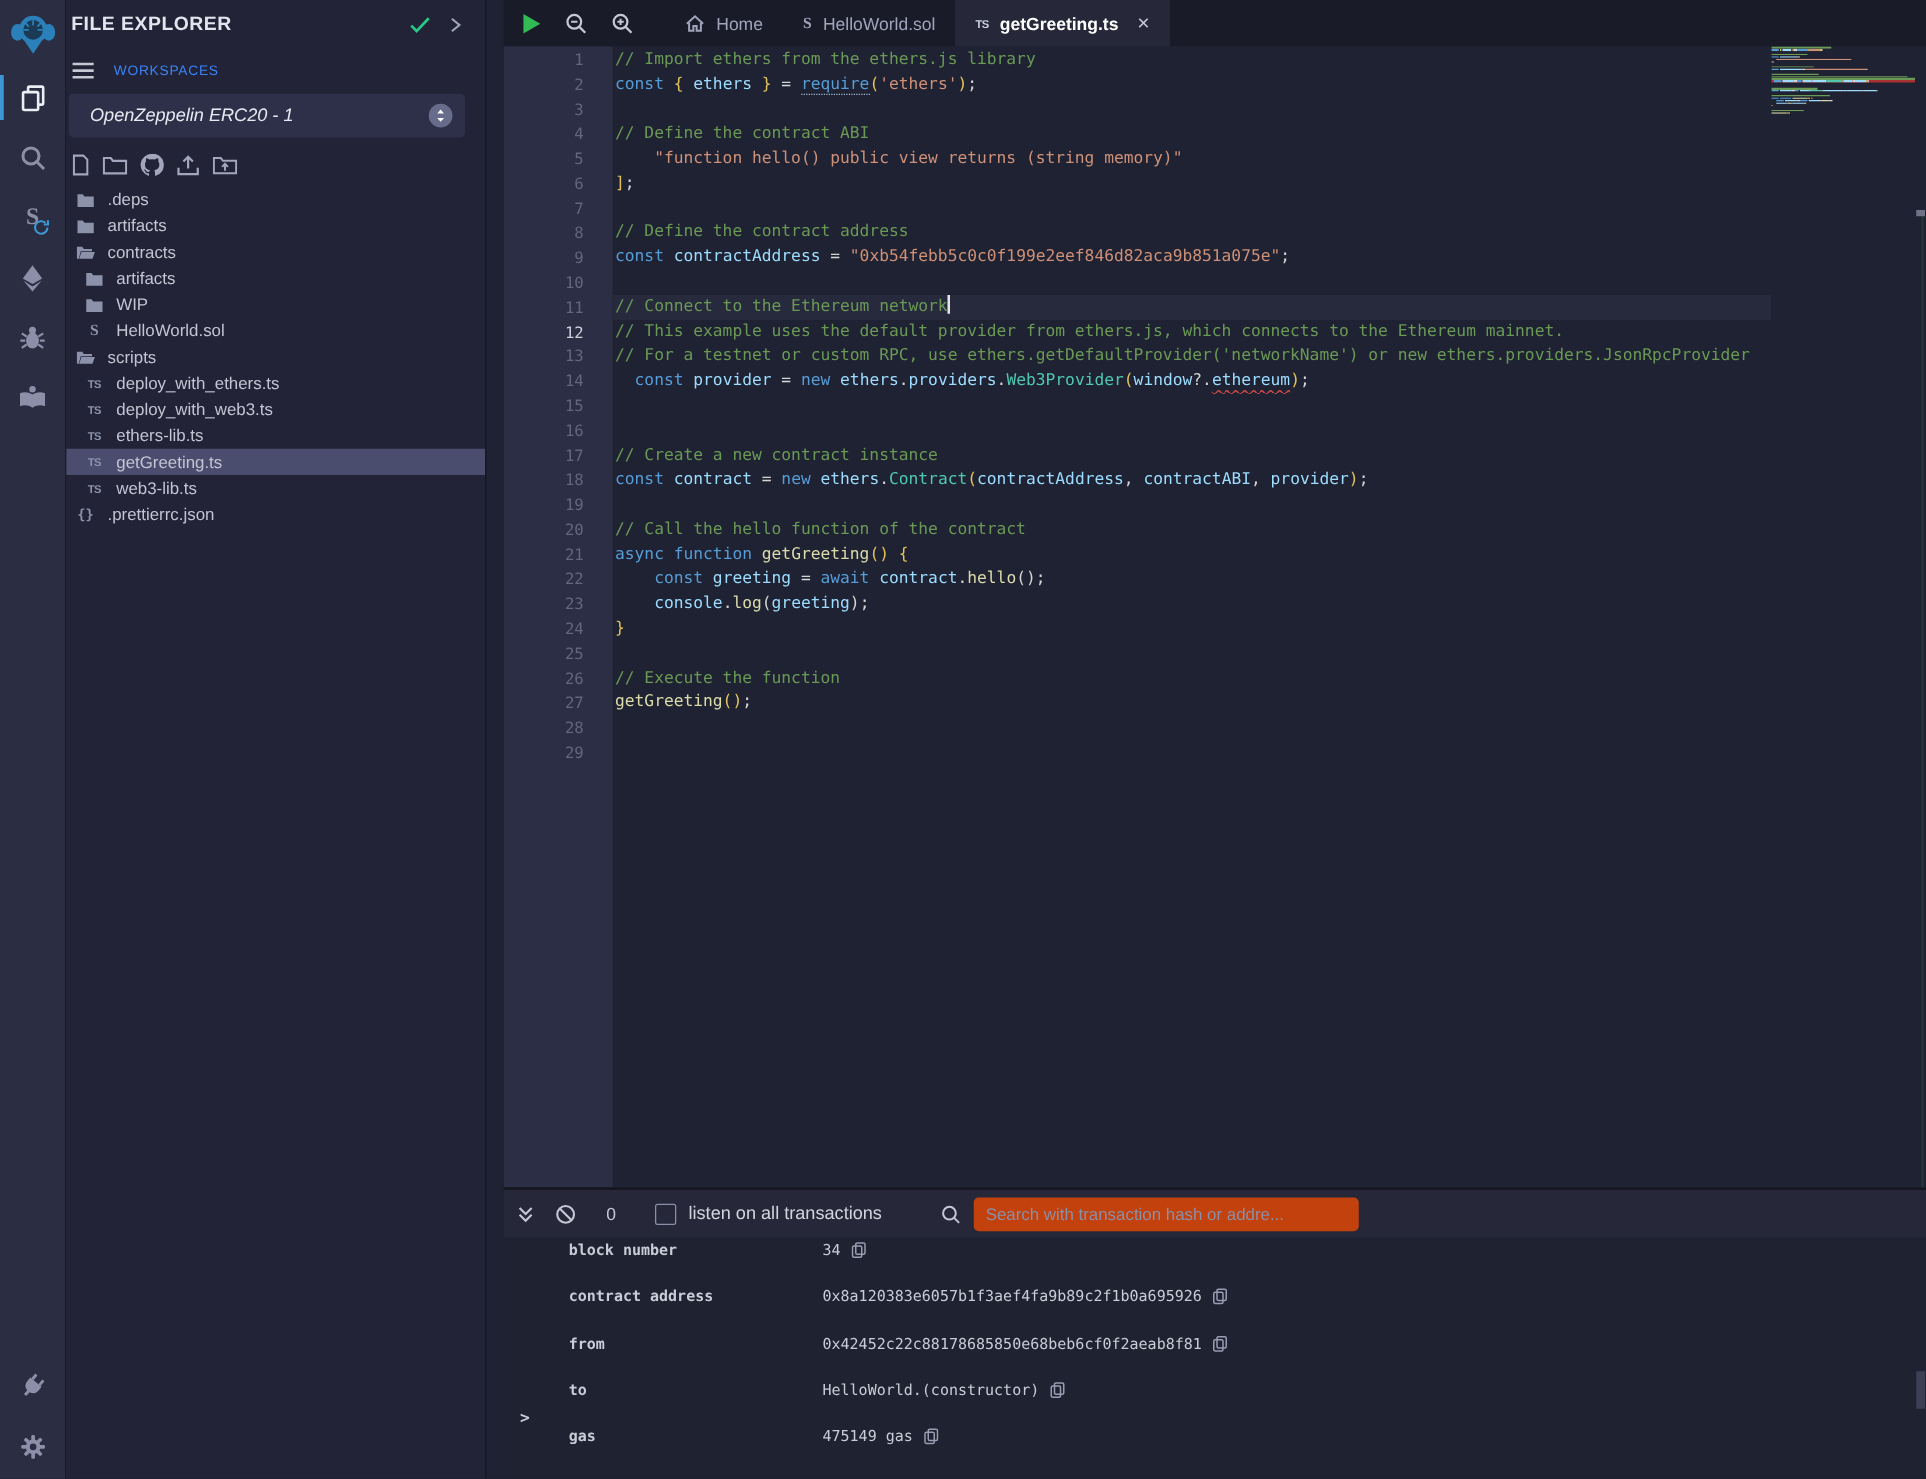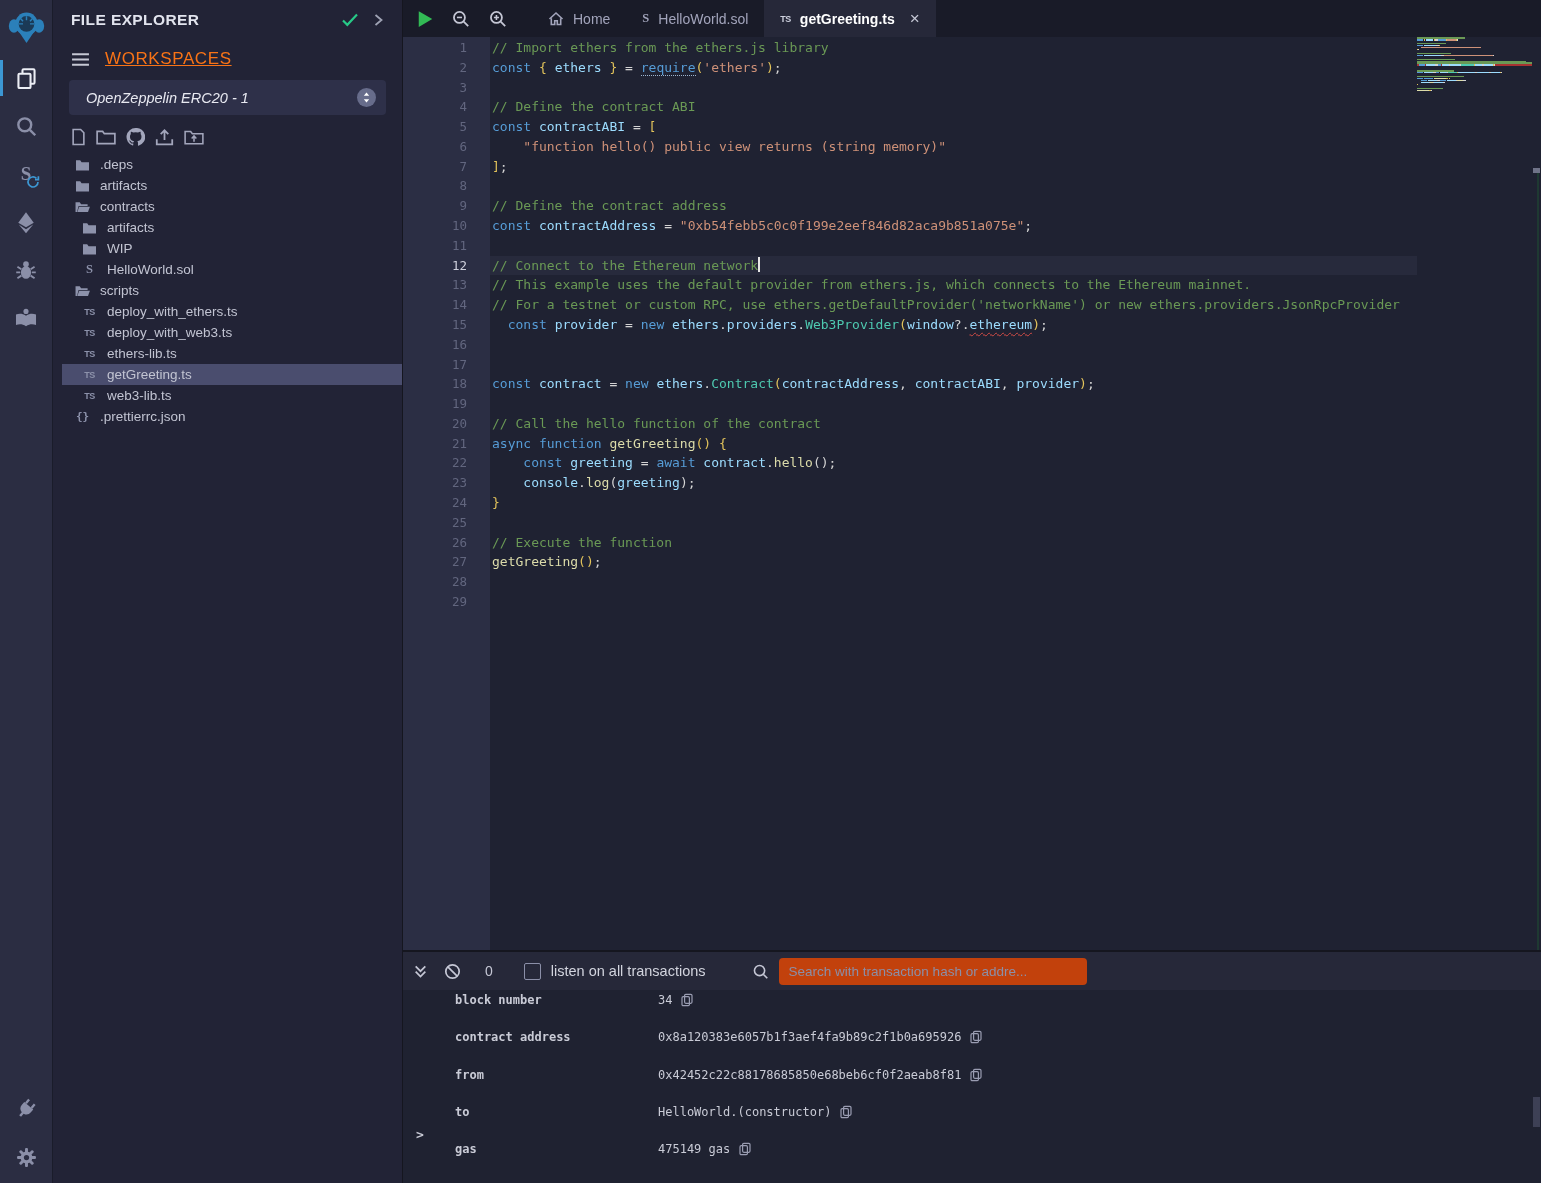--- a/index.html
+++ b/index.html
@@ -15,27 +15,27 @@
     color:#8b8fa8; position:relative; cursor:pointer; }
   .ab-icon.logo { height:54px; }
   .ab-icon.active { color:#eceef5; }
   .ab-icon.active::before { content:''; position:absolute; left:0; top:6px; bottom:6px; width:3px;
     background:var(--accent,#3c97d3); }
   .ab-bottom { margin-top:auto; display:flex; flex-direction:column; align-items:center; padding-bottom:2px; }
   .s-wrap { position:relative; font-size:19px; font-weight:bold; color:#8b8fa8; font-family:"Liberation Serif",serif; }
   .s-wrap svg { position:absolute; right:-9px; bottom:-4px; }
 
   
-  .sidebar { position:absolute; left:53px; top:0; width:350px; height:100%;
+  .sidebar { position:absolute; left:39px; top:0; width:350px; height:100%;
     background:#222336; border-right:1px solid #15161f; }
   .fe-header { height:40px; display:flex; align-items:center; padding:0 18px 0 18px; }
   .fe-title { flex:1; color:#e2e4ee; font-size:15.5px; font-weight:600; letter-spacing:.4px; }
   .fe-header .hicon { margin-left:14px; color:#9fa2b4; display:flex; cursor:pointer; }
   .ws-row { display:flex; align-items:center; padding:9px 18px 4px 18px; color:#c6c8d4; }
-  .ws-label { margin-left:15px; font-size:17px; letter-spacing:.6px; color:#f97316;text-decoration:underline; }
+  .ws-label { margin-left:15px; font-size:11px; letter-spacing:.6px; color:#3b82f6; }
   .ws-select { margin:7px 16px 0 16px; height:35px; background:#2e3049; border-radius:4px;
     display:flex; align-items:center; padding:0 10px 0 17px; cursor:pointer; }
   .ws-value { flex:1; color:#e8e9f1; font-size:14.5px;font-style:italic; }
   .circ { width:19px; height:19px; border-radius:50%; background:#676c8b; display:flex;
     align-items:center; justify-content:center; }
   .fe-actions { display:flex; align-items:center; gap:10px; padding:13px 16px 5px 18px; color:#a3a6bc; }
   .fe-actions > span { display:flex; cursor:pointer; }
   .tree { padding-top:3px; }
   .tree-row { height:21px; display:flex; align-items:center; font-size:13.5px; color:#c2c4d2;
     cursor:pointer; position:relative; }
@@ -425,33 +425,33 @@
           <div class="ln">26</div>
           <div class="ln">27</div>
           <div class="ln">28</div>
           <div class="ln">29</div>
         </div>
       <div class="code">
           <div class="cl-row"><span class="tk-cm">// Import ethers from the ethers.js library</span></div>
           <div class="cl-row"><span class="tk-kw">const</span><span class="tk-pl"> </span><span class="tk-br">{</span><span class="tk-pl"> </span><span class="tk-va">ethers</span><span class="tk-pl"> </span><span class="tk-br">}</span><span class="tk-pl"> = </span><span class="tk-rq">require</span><span class="tk-br">(</span><span class="tk-st">'ethers'</span><span class="tk-br">)</span><span class="tk-pl">;</span></div>
           <div class="cl-row"></div>
           <div class="cl-row"><span class="tk-cm">// Define the contract ABI</span></div>
-          <div class="cl-row"><span class="tk-kw">const</span><span class="tk-pl"> </span><span class="tk-va">contractABI</span><span class="tk-pl"> = </span><span class="tk-br">[</span></div>
           <div class="cl-row"><span class="tk-pl">    </span><span class="tk-st">"function hello() public view returns (string memory)"</span></div>
           <div class="cl-row"><span class="tk-br">]</span><span class="tk-pl">;</span></div>
           <div class="cl-row"></div>
           <div class="cl-row"><span class="tk-cm">// Define the contract address</span></div>
           <div class="cl-row"><span class="tk-kw">const</span><span class="tk-pl"> </span><span class="tk-va">contractAddress</span><span class="tk-pl"> = </span><span class="tk-st">"0xb54febb5c0c0f199e2eef846d82aca9b851a075e"</span><span class="tk-pl">;</span></div>
           <div class="cl-row"></div>
           <div class="cl-row cur"><span class="tk-cm">// Connect to the Ethereum network</span><span class="cursor"></span></div>
           <div class="cl-row"><span class="tk-cm">// This example uses the default provider from ethers.js, which connects to the Ethereum mainnet.</span></div>
           <div class="cl-row"><span class="tk-cm">// For a testnet or custom RPC, use ethers.getDefaultProvider('networkName') or new ethers.providers.JsonRpcProvider</span></div>
           <div class="cl-row"><span class="tk-pl">  </span><span class="tk-kw">const</span><span class="tk-pl"> </span><span class="tk-va">provider</span><span class="tk-pl"> = </span><span class="tk-kw">new</span><span class="tk-pl"> </span><span class="tk-va">ethers</span><span class="tk-pl">.</span><span class="tk-va">providers</span><span class="tk-pl">.</span><span class="tk-cl">Web3Provider</span><span class="tk-br">(</span><span class="tk-va">window</span><span class="tk-pl">?.</span><span class="tk-er">ethereum</span><span class="tk-br">)</span><span class="tk-pl">;</span></div>
           <div class="cl-row"></div>
           <div class="cl-row"></div>
+          <div class="cl-row"><span class="tk-cm">// Create a new contract instance</span></div>
           <div class="cl-row"><span class="tk-kw">const</span><span class="tk-pl"> </span><span class="tk-va">contract</span><span class="tk-pl"> = </span><span class="tk-kw">new</span><span class="tk-pl"> </span><span class="tk-va">ethers</span><span class="tk-pl">.</span><span class="tk-cl">Contract</span><span class="tk-br">(</span><span class="tk-va">contractAddress</span><span class="tk-pl">, </span><span class="tk-va">contractABI</span><span class="tk-pl">, </span><span class="tk-va">provider</span><span class="tk-br">)</span><span class="tk-pl">;</span></div>
           <div class="cl-row"></div>
           <div class="cl-row"><span class="tk-cm">// Call the hello function of the contract</span></div>
           <div class="cl-row"><span class="tk-kw">async</span><span class="tk-pl"> </span><span class="tk-kw">function</span><span class="tk-pl"> </span><span class="tk-fn">getGreeting</span><span class="tk-br">()</span><span class="tk-pl"> </span><span class="tk-br">{</span></div>
           <div class="cl-row"><span class="tk-pl">    </span><span class="tk-kw">const</span><span class="tk-pl"> </span><span class="tk-va">greeting</span><span class="tk-pl"> = </span><span class="tk-kw">await</span><span class="tk-pl"> </span><span class="tk-va">contract</span><span class="tk-pl">.</span><span class="tk-fn">hello</span><span class="tk-pl">();</span></div>
           <div class="cl-row"><span class="tk-pl">    </span><span class="tk-va">console</span><span class="tk-pl">.</span><span class="tk-fn">log</span><span class="tk-pl">(</span><span class="tk-va">greeting</span><span class="tk-pl">);</span></div>
           <div class="cl-row"><span class="tk-br">}</span></div>
           <div class="cl-row"></div>
           <div class="cl-row"><span class="tk-cm">// Execute the function</span></div>
           <div class="cl-row"><span class="tk-fn">getGreeting</span><span class="tk-br">()</span><span class="tk-pl">;</span></div>

